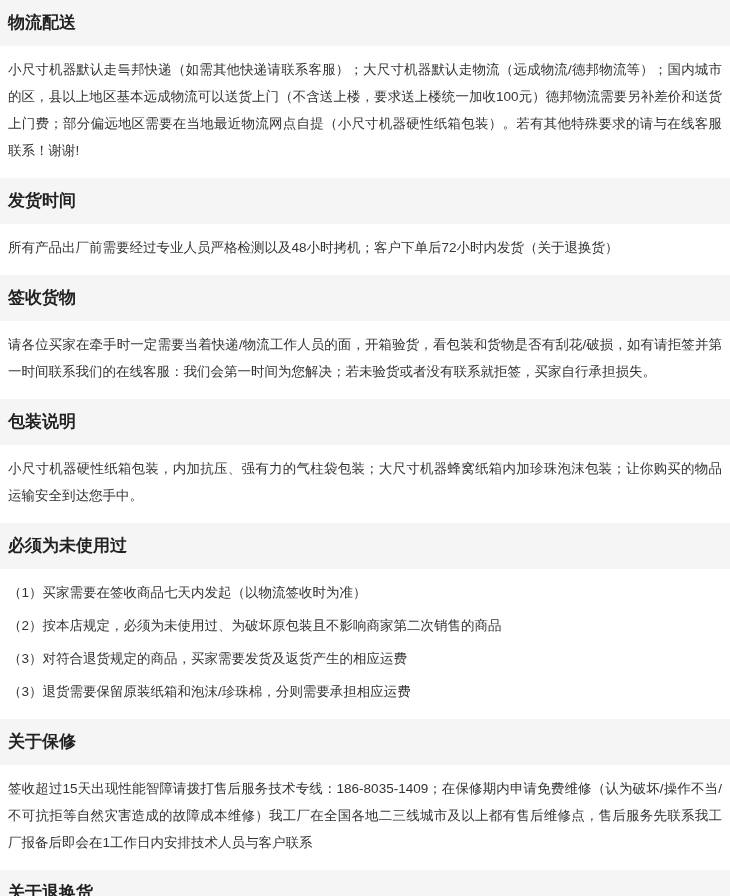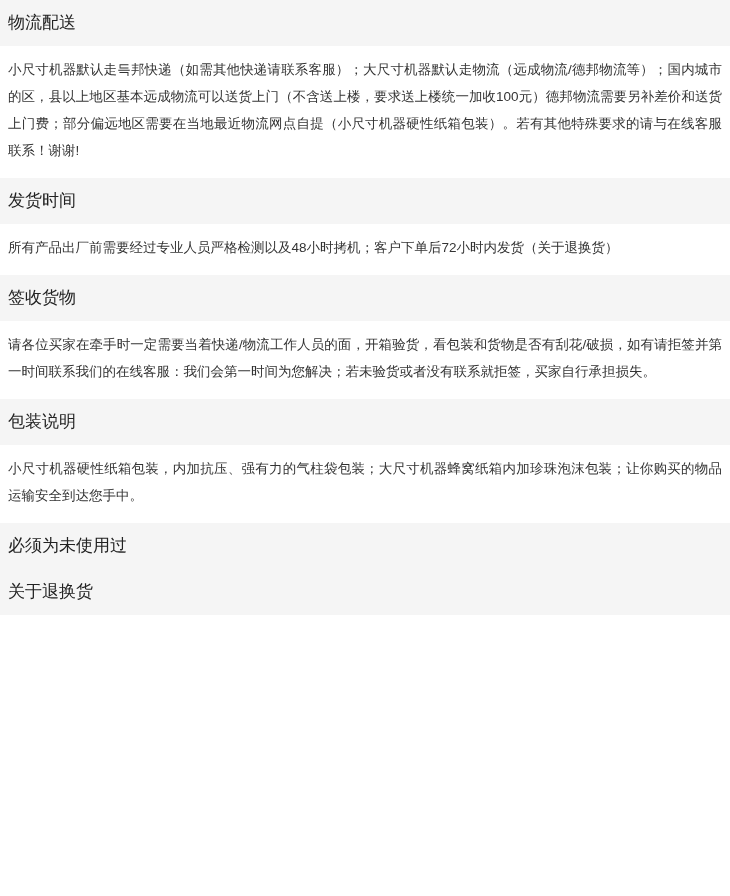--- a/index.html
+++ b/index.html
@@ -16,21 +16,21 @@
   .page {
     width: 730px;
     box-sizing: border-box;
   }
   .section {
     width: 730px;
     box-sizing: border-box;
   }
   .section-title {
     font-size: 17px;
-    font-weight: normal;
+    font-weight: bold;
     color: #222222;
     background: #f5f5f5;
     padding: 12px 20px 12px 8px;
     margin: 0;
     line-height: 22px;
   }
   .section-body {
     padding: 10px 8px 14px 8px;
     margin: 0;
   }
@@ -87,21 +87,35 @@
 
   <div class="section">
     <h2 class="section-title">包装说明</h2>
     <div class="section-body">
       <p class="para">小尺寸机器硬性纸箱包装，内加抗压、强有力的气柱袋包装；大尺寸机器蜂窝纸箱内加珍珠泡沫包装；让你购买的物品运输安全到达您手中。</p>
     </div>
   </div>
 
   <div class="section">
     <h2 class="section-title">必须为未使用过</h2>
+    <div class="section-body">
+      <ul class="list">
+        <li>（1）买家需要在签收商品七天内发起（以物流签收时为准）</li>
+        <li>（2）按本店规定，必须为未使用过、为破坏原包装且不影响商家第二次销售的商品</li>
+        <li>（3）对符合退货规定的商品，买家需要发货及返货产生的相应运费</li>
+        <li>（3）退货需要保留原装纸箱和泡沫/珍珠棉，分则需要承担相应运费</li>
+      </ul>
+    </div>
   </div>
 
+  <div class="section">
+    <h2 class="section-title">关于保修</h2>
+    <div class="section-body">
+      <p class="para">签收超过15天出现性能智障请拨打售后服务技术专线：186-8035-1409；在保修期内申请免费维修（认为破坏/操作不当/不可抗拒等自然灾害造成的故障成本维修）我工厂在全国各地二三线城市及以上都有售后维修点，售后服务先联系我工厂报备后即会在1工作日内安排技术人员与客户联系</p>
+    </div>
+  </div>
 
   <div class="section">
     <h2 class="section-title">关于退换货</h2>
 
   </div>
 
 </div>
 
 </body></html>

